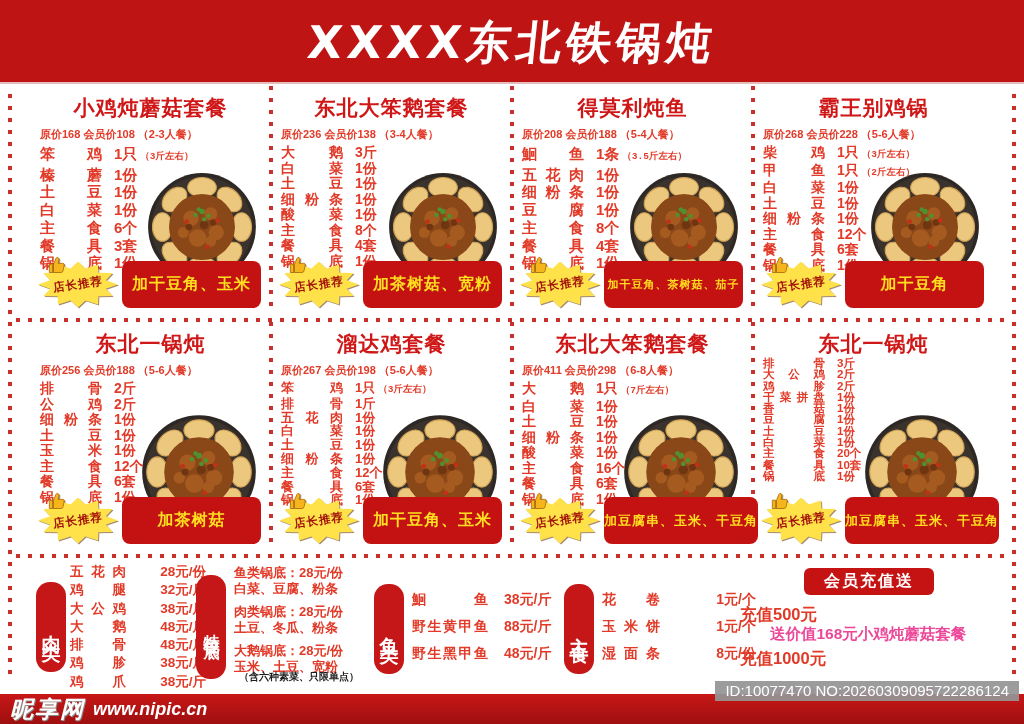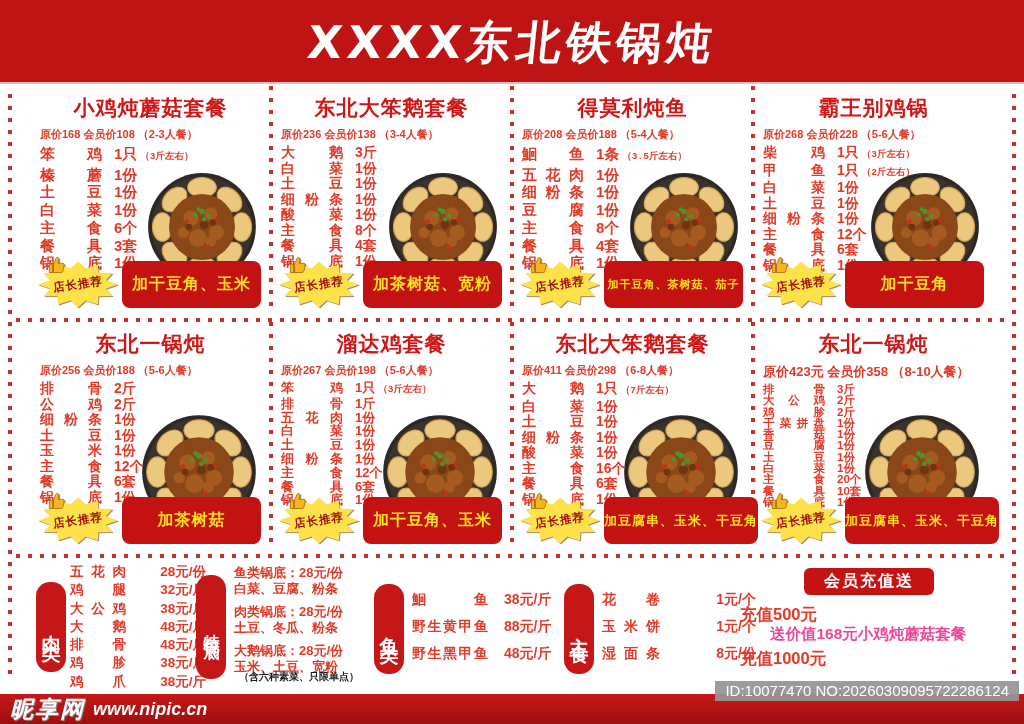--- a/index.html
+++ b/index.html
@@ -732,21 +732,20 @@
           <div class="badge">
             <span class="badge-t">店长推荐</span>
           </div>
         </div>
         <div class="rec" style="font-size: 13px;">加豆腐串、玉米、干豆角</div>
       </div>
     </div>
     <div class="vsep"></div>
     <div class="panel compact">
       <div class="p-title">东北一锅炖</div>
-      <div class="p-price">原价423元  会员价358 （8-10人餐）</div>
       <div class="p-photo"><svg viewBox="0 0 100 100">
 <circle cx="50" cy="50" r="49" fill="#2e2825"></circle>
           <circle cx="50" cy="50" r="46" fill="#3a322c"></circle>
 <g fill="#ecc87f" stroke="#d2a254" stroke-width="1">
 <ellipse cx="50" cy="14" rx="13" ry="9"></ellipse>
             <ellipse cx="75" cy="25" rx="13" ry="9" transform="rotate(45 75 25)"></ellipse>
 <ellipse cx="86" cy="50" rx="13" ry="9" transform="rotate(90 86 50)"></ellipse>
             <ellipse cx="75" cy="75" rx="13" ry="9" transform="rotate(135 75 75)"></ellipse>
 <ellipse cx="50" cy="86" rx="13" ry="9"></ellipse>
             <ellipse cx="25" cy="75" rx="13" ry="9" transform="rotate(45 25 75)"></ellipse>

